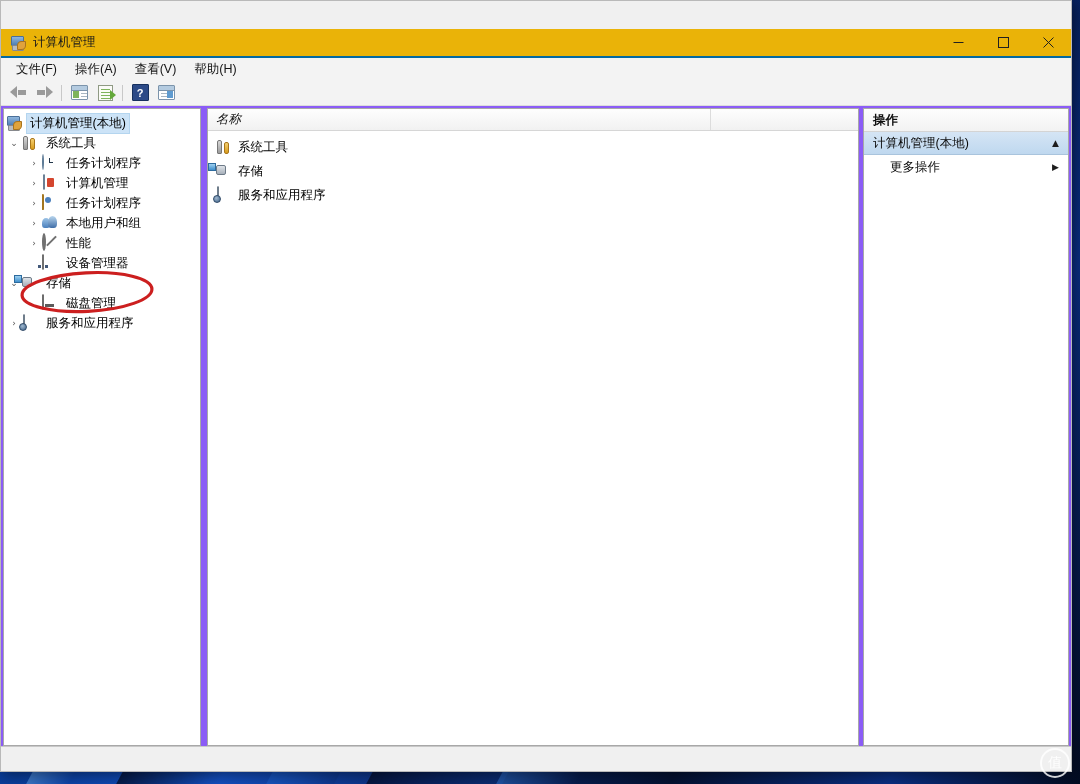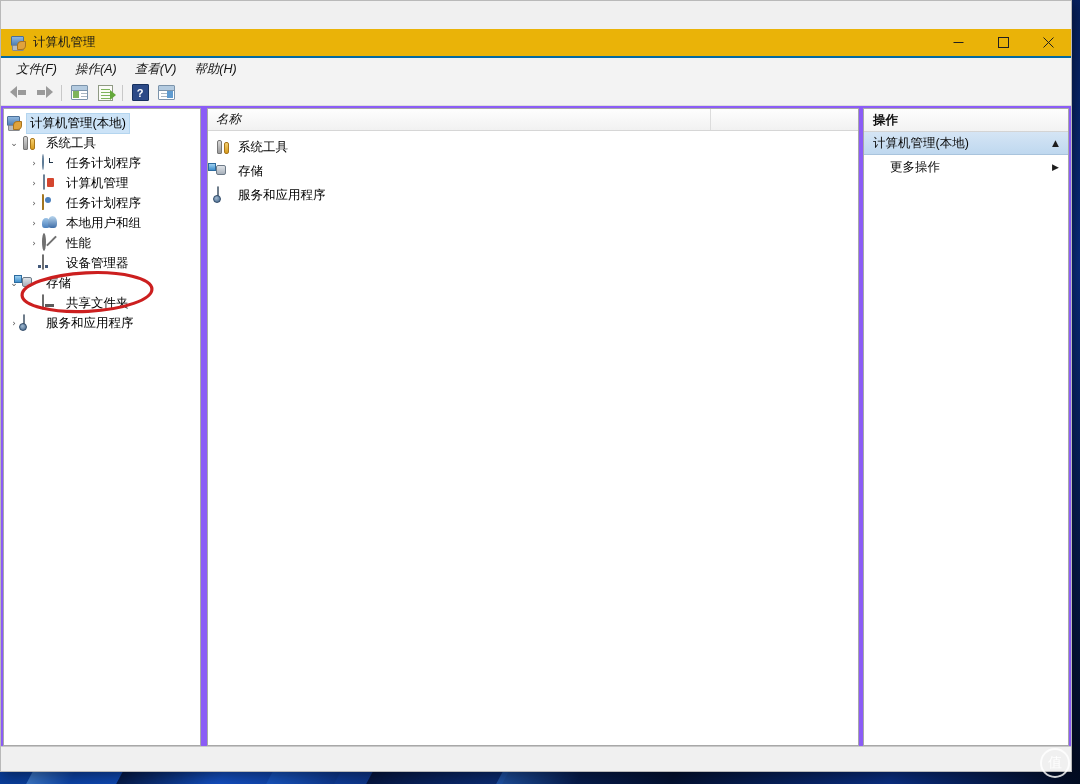--- a/index.html
+++ b/index.html
@@ -119,21 +119,20 @@
     align-items: center;
     background: #f3f3f3;
     flex: none;
     padding-left: 6px;
   }
   #menubar .mitem {
     font-size: 12.5px;
     color: #141414;
     padding: 2px 9px;
     white-space: nowrap;
-    font-style: italic;
   }
 
   
   #toolbar {
     height: 25px;
     display: flex;
     align-items: center;
     background: #f3f3f3;
     flex: none;
     padding-left: 4px;
@@ -743,21 +742,21 @@
 
       <div class="tnode" style="padding-left:2px;">
         <span class="chev">⌄</span>
         <span class="tico"><span class="ico-storage"><span class="cyl"></span><span class="sq"></span></span></span>
         <span class="tlbl">存储</span>
       </div>
 
       <div class="tnode" style="padding-left:22px;">
         <span class="chev"></span>
         <span class="tico"><span class="ico-disk"><span class="sl"></span></span></span>
-        <span class="tlbl">共享文件夹</span>
+        <span class="tlbl">磁盘管理</span>
       </div>
 
       <div class="tnode" style="padding-left:2px;">
         <span class="chev">›</span>
         <span class="tico"><span class="ico-services"><span class="gr"></span></span></span>
         <span class="tlbl">服务和应用程序</span>
       </div>
 
       <svg id="annot-ellipse" viewBox="0 0 198 660" preserveAspectRatio="none">
         <ellipse cx="83" cy="190" rx="65" ry="20" fill="none" stroke="#cc1f1f" stroke-width="3.2" transform="rotate(-3 83 190)"></ellipse>

